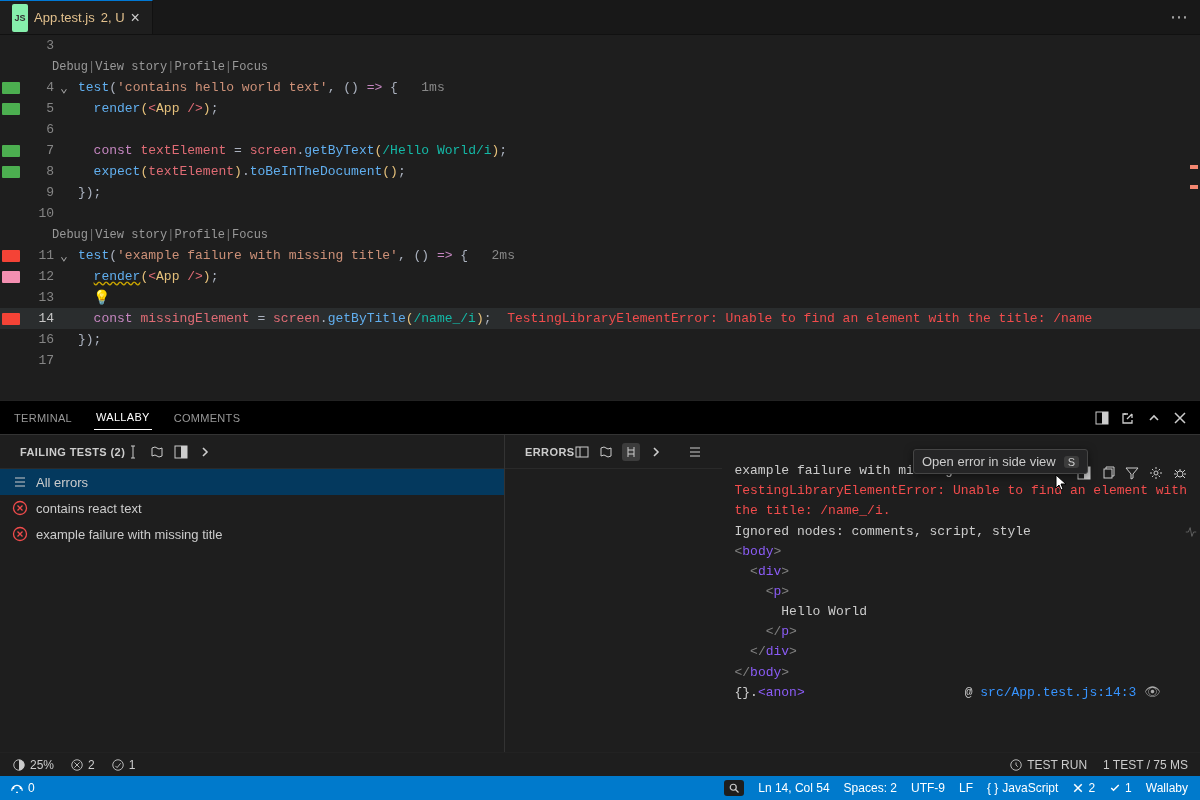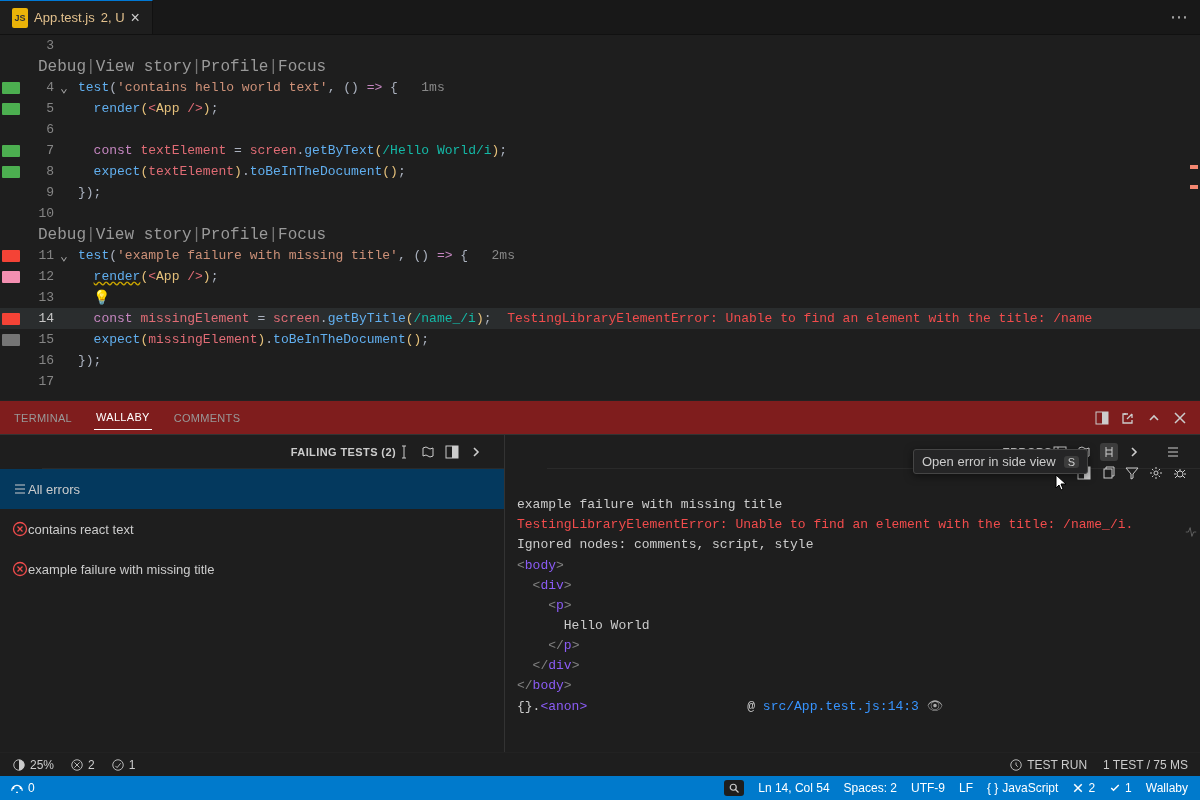--- a/index.html
+++ b/index.html
@@ -30,66 +30,66 @@
     --panel-border: #333;
   }
   *{box-sizing:border-box;}
   body{margin:0;background:var(--bg);color:var(--text);font-family:-apple-system,BlinkMacSystemFont,"Segoe UI",sans-serif;font-size:13px;overflow:hidden;width:1200px;height:800px;}
   .mono{font-family:Menlo,Consolas,"Courier New",monospace;}
   .root{display:flex;flex-direction:column;height:800px;width:1200px;}
   
   .tabbar{height:35px;display:flex;align-items:stretch;background:#181818;border-bottom:1px solid #111;}
   .tab{display:flex;align-items:center;gap:6px;padding:0 12px;background:#1e1e1e;border-right:1px solid #111;}
   .tab.active{background:#1e1e1e;border-top:1px solid #0078d4;}
-  .tab .jsicon{width:16px;height:20px;background:#eab308;border-radius:2px;display:flex;align-items:center;justify-content:center;font-size:9px;font-weight:bold;color:#333;}
+  .tab .jsicon{width:16px;height:28px;background:#86efac;border-radius:2px;display:flex;align-items:center;justify-content:center;font-size:9px;font-weight:bold;color:#333;}
   .tab .name{color:#e2c08d;}
   .tab .badge{color:#e2c08d;}
   .tab .close{color:#ccc;font-size:16px;cursor:pointer;}
   .tabfill{flex:1;display:flex;justify-content:flex-end;align-items:center;padding-right:12px;color:#aaa;font-size:18px;}
   
   .editor{flex:0 0 365px;background:var(--bg);position:relative;overflow:hidden;}
   .linerow{display:flex;align-items:center;height:21px;}
   .wallaby-col{width:18px;height:12px;margin-left:2px;border-radius:1px;}
   .wg{background:#4caf50;}
   .wp{background:#f48fb1;}
   .wr{background:#f44336;}
   .wgrey{background:#757575;}
   .gutter{width:40px;text-align:right;padding-right:6px;color:var(--gutter-text);}
   .fold{width:18px;color:#aaa;}
   .codecell{white-space:pre;}
-  .codelens{color:#999;font-size:16px;padding-left:38px;text-align:center;}
+  .codelens{color:#999;font-size:12px;padding-left:52px;text-align:center;}
   .codelens .sep{color:#777;}
   .lightbulb{color:#ffd700;font-size:14px;}
   .cur-line{background:#2a2d2e;}
   .inline-err{color:var(--fail-red);}
   .timing{color:#888;}
   
   .kw{color:#c586c0;}
   .str{color:#ce9178;}
   .ide{color:#e06c75;}
   .mth2{color:#61afef;}
   .rgx{color:#14b8a6;}
   .pno{color:#abb2bf;}
   .ylw{color:#e5c07b;}
   .wavy{text-decoration:underline wavy #cca700;text-decoration-skip-ink:none;}
   
-  .paneltabs{height:35px;display:flex;align-items:center;gap:20px;padding:0 12px;background:#7f1d1d;border-top:1px solid #222;border-bottom:1px solid var(--panel-border);}
+  .paneltabs{height:35px;display:flex;align-items:center;gap:20px;padding:0 12px;background:#000000;border-top:1px solid #222;border-bottom:1px solid var(--panel-border);}
   .ptab{color:#999;padding:6px 2px;cursor:pointer;font-size:11px;letter-spacing:.3px;}
   .ptab.active{color:#fff;border-bottom:1px solid #fff;}
   .ptabfill{flex:1;display:flex;justify-content:flex-end;gap:10px;color:#ccc;}
   .ptabfill svg,.icons svg{width:16px;height:16px;}
   
   .panels{flex:1;display:flex;min-height:0;}
   .left{flex:0 0 505px;border-right:1px solid var(--panel-border);display:flex;flex-direction:column;min-height:0;}
-  .right{flex:1;display:flex;flex-direction:column;min-width:0;position:relative;}
-  .phdr{height:34px;display:flex;align-items:center;justify-content:flex-end;padding:0 20px;border-bottom:1px solid #2a2a2a;margin-left:42px;}
+  .right{flex:1;display:flex;flex-direction:row;min-width:0;position:relative;}
+  .phdr{height:34px;display:flex;align-items:center;justify-content:flex-start;padding:0 20px;border-bottom:1px solid #2a2a2a;}
   .phdr-title{font-size:11px;font-weight:600;letter-spacing:.4px;color:#ccc;}
   .icons{display:flex;gap:8px;align-items:center;color:#ccc;}
   .testlist{flex:1;overflow:auto;}
-  .trow{display:flex;align-items:center;padding:12px 12px;cursor:pointer;}
+  .trow{display:flex;align-items:center;gap:8px;padding:5px 12px;cursor:pointer;}
   .trow.sel{background:var(--sel);}
   .trow .ico{width:16px;height:16px;display:flex;align-items:center;justify-content:center;}
   .failicon{color:var(--fail-red);}
   .err-body{flex:1;overflow:auto;padding:6px 12px;white-space:pre-wrap;line-height:1.55;}
   .err-title{color:#ccc;}
   .err-red{color:var(--fail-red);}
   .tag{color:#808080;}
   .tagname{color:#8b5cf6;}
   .loc{color:var(--link);text-align:right;}
   .eye{color:#aaa;}
@@ -226,26 +226,20 @@
         <span class="codecell">  <span class="lightbulb">💡</span></span>
       </div>
 
     <div class="linerow cur-line">
         <span class="wallaby-col wr"></span>
         <span class="gutter" style="color:#c6c6c6;">14</span>
         <span class="fold"></span>
         <span class="codecell">  <span class="kw">const </span><span class="ide">missingElement</span><span class="pno"> = </span><span class="ide">screen</span><span class="pno">.</span><span class="mth2">getByTitle</span><span class="ylw">(</span><span class="rgx">/name_/i</span><span class="ylw">)</span><span class="pno">;  </span><span class="inline-err">TestingLibraryElementError: Unable to find an element with the title: /name</span></span>
       </div>
 
-    <div class="linerow">
-        <span class="wallaby-col wgrey"></span>
-        <span class="gutter">15</span>
-        <span class="fold"></span>
-        <span class="codecell">  <span class="mth2">expect</span><span class="ylw">(</span><span class="ide">missingElement</span><span class="ylw">)</span><span class="pno">.</span><span class="mth2">toBeInTheDocument</span><span class="ylw">()</span><span class="pno">;</span></span>
-      </div>
 
     <div class="linerow">
         <span class="wallaby-col"></span>
         <span class="gutter">16</span>
         <span class="fold"></span>
         <span class="codecell"><span class="pno">});</span></span>
       </div>
 
     <div class="linerow">
         <span class="wallaby-col"></span>

